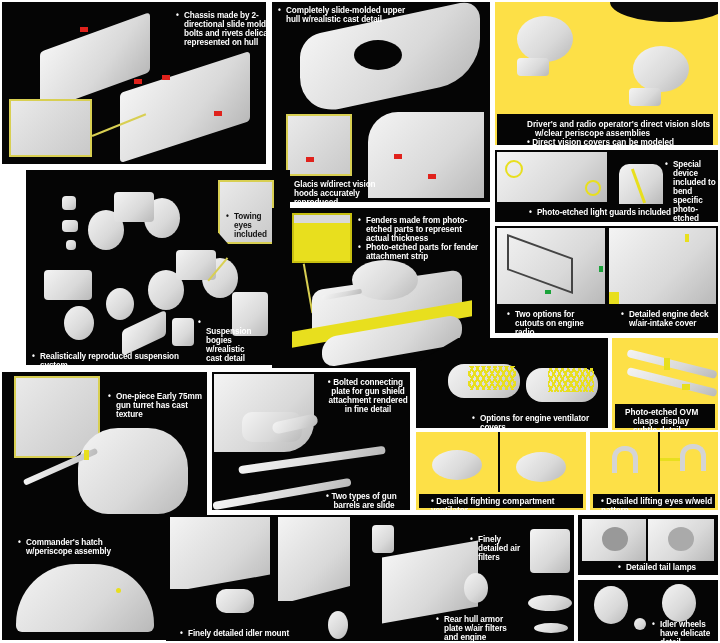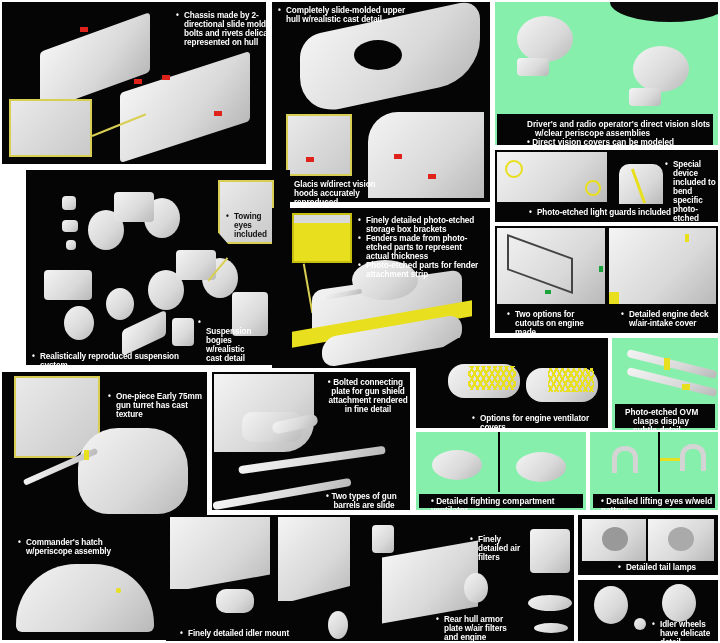--- a/index.html
+++ b/index.html
@@ -1,18 +1,18 @@
 <!DOCTYPE html>
 <html><head>
 <meta charset="utf-8">
 <style>
   html,body{margin:0;padding:0;background:#ffffff;}
   body{width:720px;height:643px;position:relative;overflow:hidden;font-family:"Liberation Sans",sans-serif;}
   .panel{position:absolute;background:#050505;overflow:hidden;box-sizing:border-box;}
-  .panel.light{background:#86efac;}
+  .panel.light{background:#fde047;}
   .cap{position:absolute;color:#ffffff;font-weight:bold;font-size:8.2px;line-height:9px;letter-spacing:-0.1px;}
   .cap .b{display:block;padding-left:8px;text-indent:-8px;}
   .cap .b::before{content:"•";display:inline-block;width:8px;text-indent:0;}
   .capbar{position:absolute;background:#050505;color:#fff;font-weight:bold;font-size:8.2px;line-height:9px;box-sizing:border-box;}
   .part{position:absolute;background:linear-gradient(135deg,#f4f4f4 0%,#d9d9d9 60%,#b9b9b9 100%);border-radius:4px;}
   .round{border-radius:50%;}
   .inset{position:absolute;border:2px solid #d8cf52;background:linear-gradient(135deg,#eaeaea,#c9c9c9);box-sizing:border-box;}
   .yellow{position:absolute;background:#e8df1e;}
   .arrow{position:absolute;width:8px;height:5px;background:#e0221c;}
   .leader{position:absolute;height:1.5px;background:#d8cf52;transform-origin:0 50%;}
@@ -110,33 +110,32 @@
 
 <div class="panel" style="left:272px;top:208px;width:218px;height:160px;">
   <div class="yellow" style="left:20px;top:5px;width:60px;height:50px;box-shadow:inset 0 0 0 2px #c7bf10;background:linear-gradient(180deg,#d9d9d9 0,#d9d9d9 20%,#e8df1e 20%);"></div>
   <div class="leader" style="left:32px;top:55px;width:50px;transform:rotate(80deg);"></div>
   <div class="part" style="left:40px;top:72px;width:150px;height:50px;border-radius:10px;transform:skewY(-8deg);"></div>
   <div class="part round" style="left:80px;top:52px;width:66px;height:40px;"></div>
   <div class="part" style="left:50px;top:84px;width:40px;height:5px;transform:rotate(-10deg);border-radius:2px;"></div>
   <div class="yellow" style="left:20px;top:108px;width:180px;height:16px;transform:skewY(-10deg);"></div>
   <div class="part" style="left:50px;top:118px;width:140px;height:30px;border-radius:14px;transform:skewY(-10deg);"></div>
   <div class="cap" style="left:86px;top:8px;width:125px;">
-    <span class="b">Finely detailed photo-etched storage box brackets</span>
     <span class="b">Fenders made from photo-etched parts to represent actual thickness</span>
     <span class="b">Photo-etched parts for fender attachment strip</span>
   </div>
 </div>
 
 <div class="panel" style="left:495px;top:226px;width:112px;height:107px;">
   <div class="part" style="left:2px;top:2px;width:108px;height:76px;border-radius:0;"></div>
   <div style="position:absolute;left:12px;top:20px;width:62px;height:32px;border:2px solid #444;transform:skewY(20deg);"></div>
   <div style="position:absolute;left:50px;top:64px;width:6px;height:4px;background:#1aa33a;"></div>
   <div style="position:absolute;left:104px;top:40px;width:4px;height:6px;background:#1aa33a;"></div>
   <div class="cap" style="left:12px;top:84px;width:96px;">
-    <span class="b">Two options for cutouts on engine made</span>
+    <span class="b">Two options for cutouts on engine radio</span>
   </div>
 </div>
 
 <div class="panel" style="left:607px;top:226px;width:111px;height:107px;">
   <div class="part" style="left:2px;top:2px;width:107px;height:76px;border-radius:0;"></div>
   <div class="yellow" style="left:2px;top:66px;width:10px;height:12px;"></div>
   <div class="yellow" style="left:78px;top:8px;width:4px;height:8px;"></div>
   <div class="cap" style="left:14px;top:84px;width:96px;">
     <span class="b">Detailed engine deck w/air-intake cover</span>
   </div>

